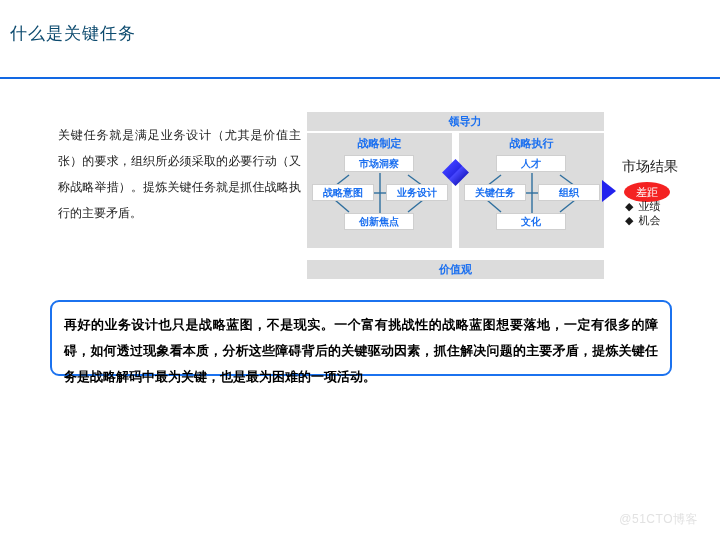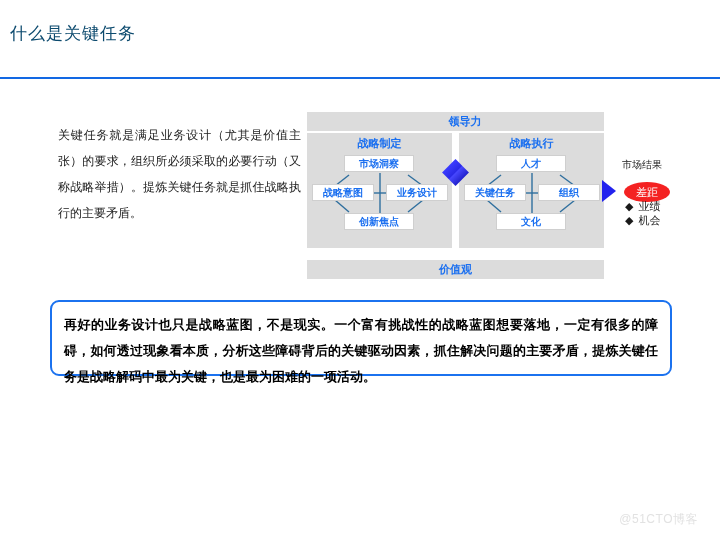--- a/index.html
+++ b/index.html
@@ -127,21 +127,21 @@
     position: absolute;
     left: 600px;
     top: 158px;
     width: 115px;
     height: 95px;
   }
   #market-results-label {
     position: absolute;
     left: 22px;
     top: 0;
-    font-size: 10px;
+    font-size: 14px;
     color: #1a1a1a;
     white-space: nowrap;
   }
   #result-arrow {
     position: absolute;
     left: 2px;
     top: 22px;
     width: 0; height: 0;
     border-top: 11px solid transparent;
     border-bottom: 11px solid transparent;

